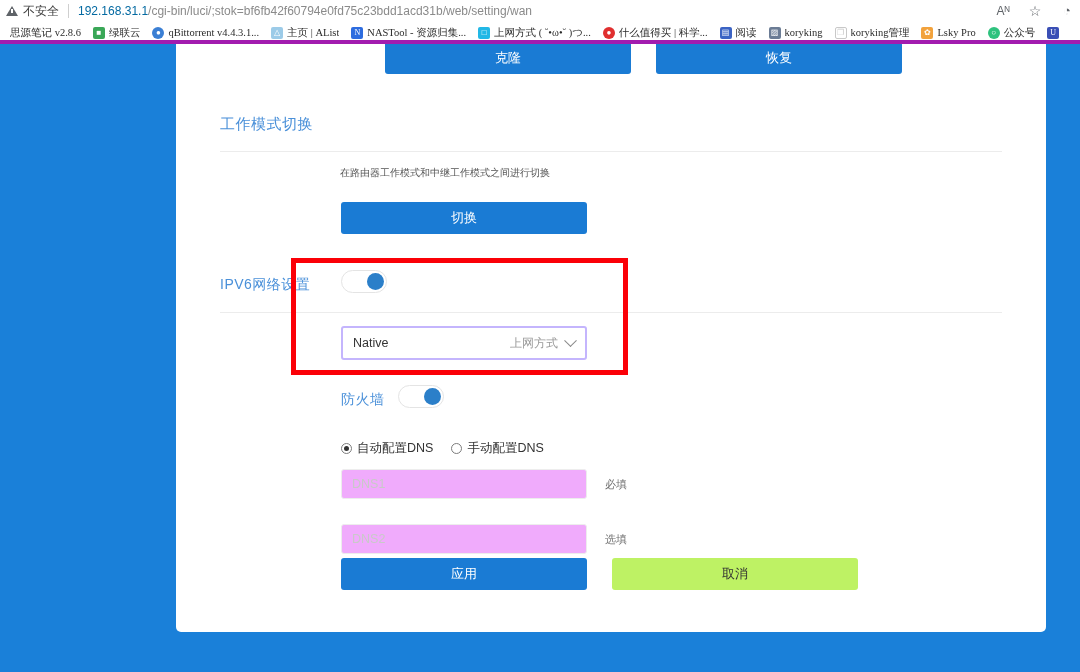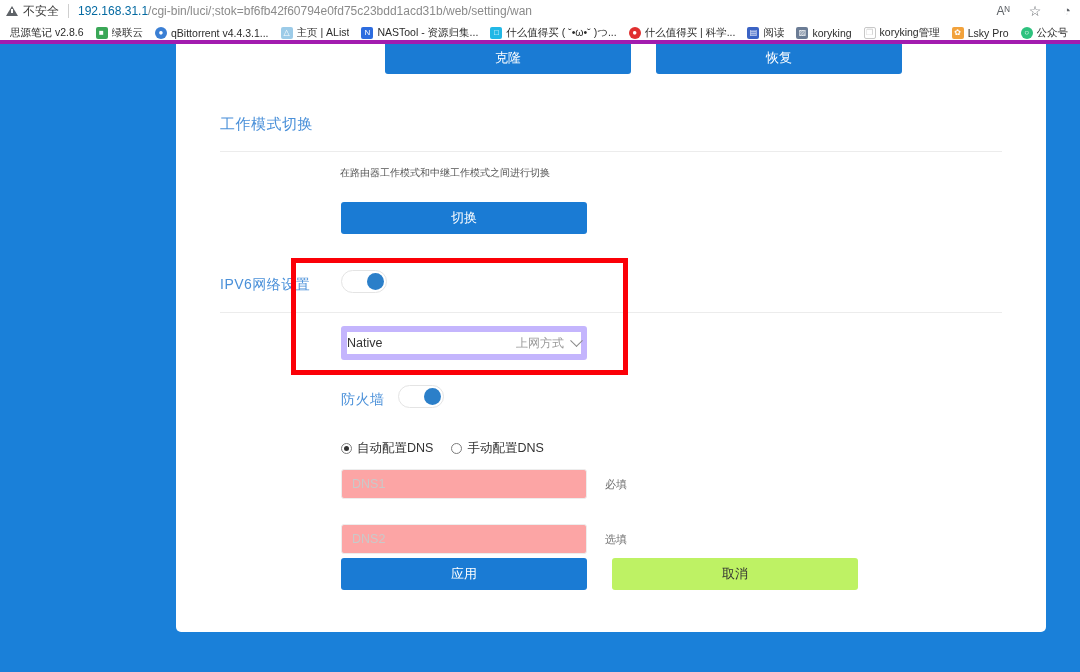--- a/index.html
+++ b/index.html
@@ -76,20 +76,21 @@
   }
 
   
   .bookmarks {
     height: 21px;
     display: flex; align-items: center;
     padding: 0 4px;
     gap: 0px;
     overflow: hidden;
     white-space: nowrap;
+    font-family: Liberation Serif, serif;
   }
   .bm {
     display: flex; align-items: center;
     gap: 4px;
     padding: 0 6px;
     height: 19px;
     flex: none;
   }
   .bm-ico {
     width: 12px; height: 12px;
@@ -198,25 +199,25 @@
     top: 2px; right: 2px;
     width: 17px; height: 17px;
     border-radius: 50%;
     background: #2b7fc9;
   }
 
   
   .select {
     position: absolute;
     width: 246px; height: 34px;
-    border: 6px solid #c4b5fd;
+    border: 2px solid #c4b5fd;
     border-radius: 3px;
     background: #ffffff;
     display: flex; align-items: center;
-    padding: 0 0;
+    padding: 0 10px;
   }
   .select .val { font-size: 12.5px; color: #333333; flex: 1; }
   .select .hint { font-size: 12px; color: #9a9a9a; margin-right: 8px; }
   .chev {
     width: 9px; height: 9px;
     border-right: 1.6px solid #8a8a8a;
     border-bottom: 1.6px solid #8a8a8a;
     transform: rotate(45deg) translate(-2px, -2px);
     flex: none;
   }
@@ -245,21 +246,21 @@
     background: #333333;
   }
   .radio-label { font-size: 12.5px; color: #333333; }
 
   
   .dns-row { position: absolute; display: flex; align-items: center; }
   .dns-input {
     width: 246px; height: 30px;
     border: 1px solid #ededed;
     border-radius: 3px;
-    background: #fca5a5;
+    background: #f0abfc;
     font-size: 12.5px;
     color: #333;
     padding: 0 10px;
     font-family: "Liberation Sans", "DejaVu Sans", sans-serif;
   }
   .dns-input::placeholder { color: #c9c9c9; }
   .dns-note {
     font-size: 11px; color: #6f6f6f;
     margin-left: 18px;
   }
@@ -312,21 +313,21 @@
       <span class="bm">
         <span class="bm-ico" style="background: rgb(156, 203, 232);">△</span>
         <span class="bm-txt">主页 | AList</span>
       </span>
       <span class="bm">
         <span class="bm-ico" style="background: rgb(45, 108, 223);">N</span>
         <span class="bm-txt">NASTool - 资源归集...</span>
       </span>
       <span class="bm">
         <span class="bm-ico" style="background: rgb(34, 184, 230);">□</span>
-        <span class="bm-txt">什么值得买 ( ˘•ω•˘ )つ...</span>
+        <span class="bm-txt">上网方式 ( ˘•ω•˘ )つ...</span>
       </span>
       <span class="bm">
         <span class="bm-ico round" style="background: rgb(224, 47, 47);">●</span>
         <span class="bm-txt">什么值得买 | 科学...</span>
       </span>
       <span class="bm">
         <span class="bm-ico" style="background: rgb(59, 99, 196);">▤</span>
         <span class="bm-txt">阅读</span>
       </span>
       <span class="bm">

